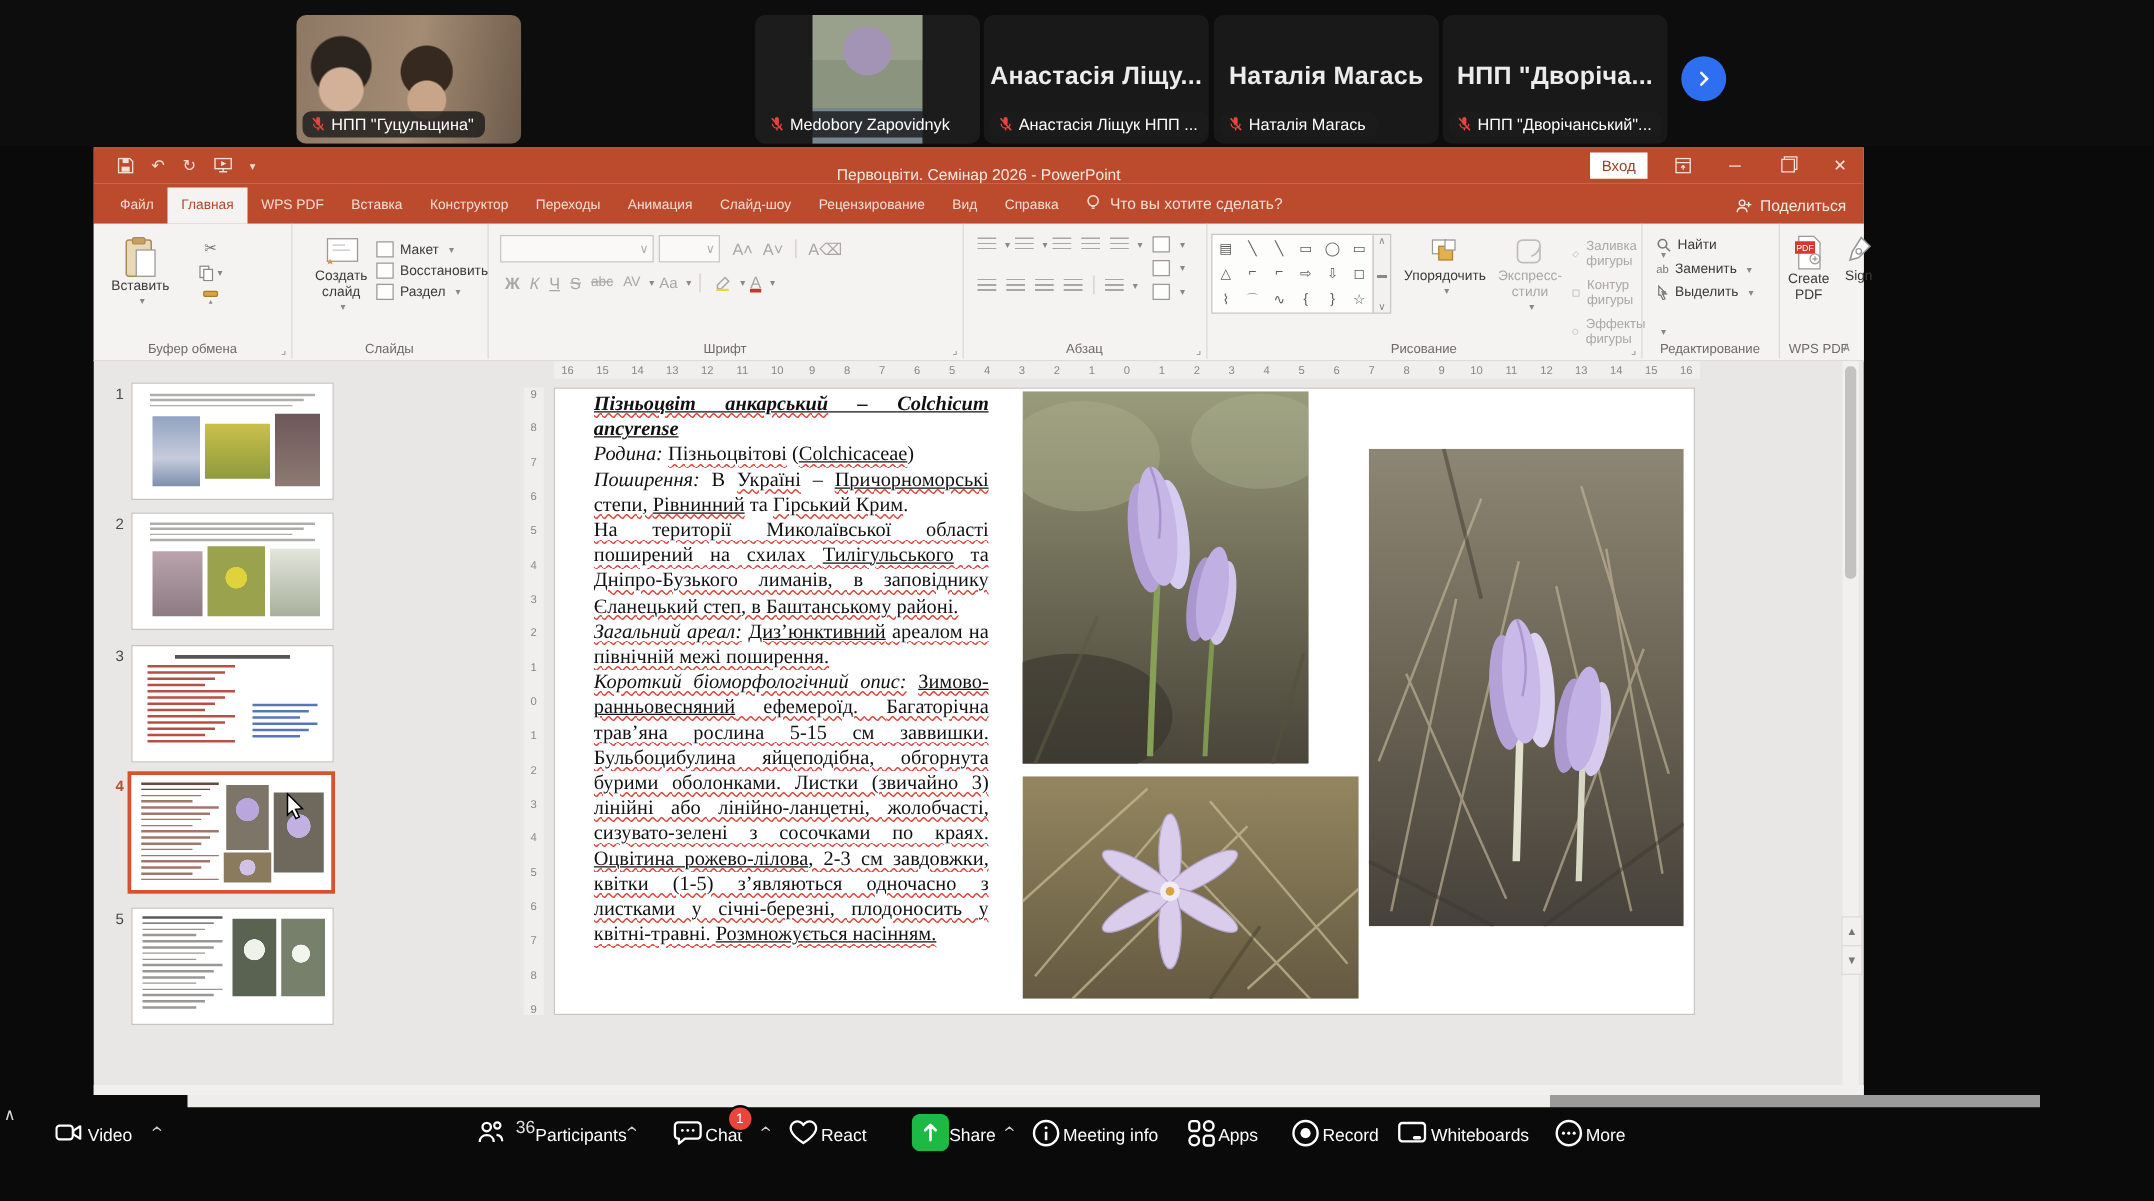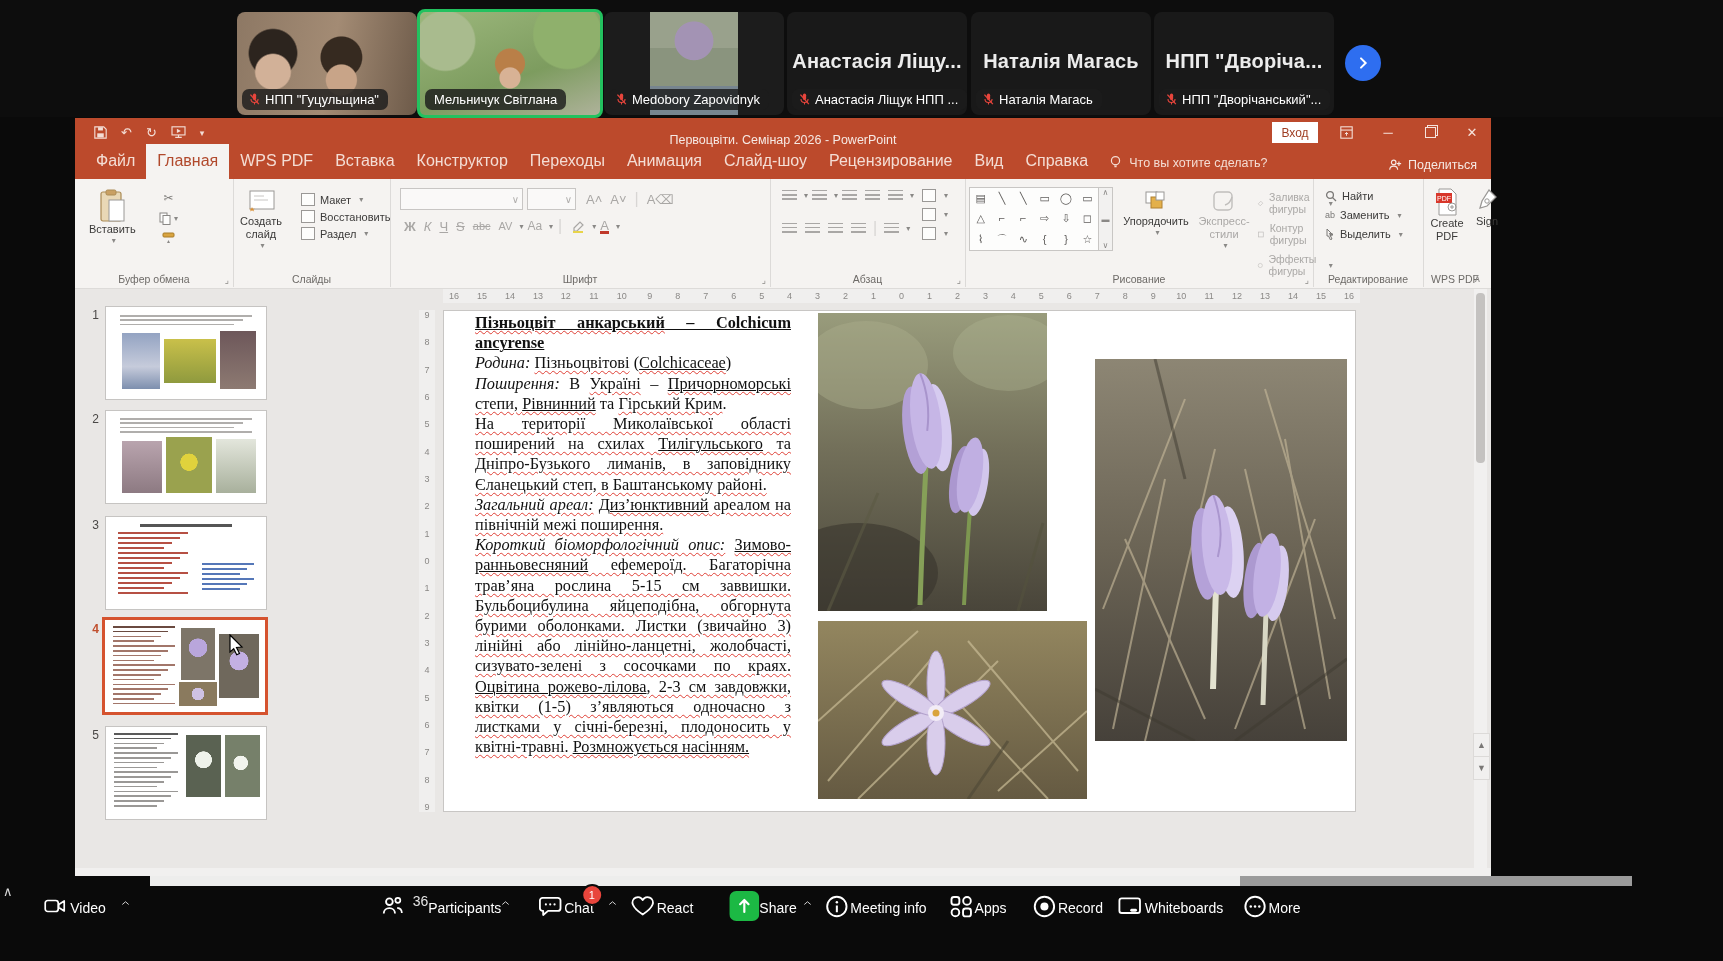--- a/index.html
+++ b/index.html
@@ -37,21 +37,21 @@
   #ppt-titlebar{position:absolute;left:0;top:0;width:100%;height:29px;background:#bc4a2c;color:#f6e9e4;font-size:12.5px;}
   .qat{position:absolute;top:0;height:29px;display:flex;align-items:center;color:#f3ddd5;}
   .qat span{margin:0 7px;font-size:13px;}
   #ppt-title{position:absolute;left:0;right:0;top:0;height:29px;display:flex;align-items:flex-end;justify-content:center;pointer-events:none;}
   #signin-btn{position:absolute;left:1197px;top:4px;width:46px;height:21px;background:#fff;color:#9e3d22;
     font-size:12px;border:none;display:flex;align-items:center;justify-content:center;cursor:pointer;}
   .wctl{position:absolute;top:0;width:34px;height:29px;display:flex;align-items:center;justify-content:center;color:#f6e3dc;font-size:13px;}
   #restore-box{width:9px;height:9px;border:1px solid #f6e3dc;box-shadow:2px -2px 0 -1px #bc4a2c,2px -2px 0 0 #f6e3dc;}
   
   #ppt-menubar{position:absolute;left:0;top:29px;width:100%;height:32px;background:#bc4a2c;display:flex;align-items:flex-end;}
-  .tab{color:#f4ddd4;font-size:16px;padding:8px 11px 9px;cursor:pointer;}
+  .tab{color:#f4ddd4;font-size:11px;padding:8px 11px 9px;cursor:pointer;}
   .tab.active{background:#f5f3f1;color:#b1492c;font-weight:400;}
   #tellme{display:flex;align-items:center;gap:7px;color:#f4ddd4;font-size:12.5px;padding:8px 10px 9px;}
   #ppt-share{position:absolute;right:14px;bottom:7px;display:flex;align-items:center;gap:6px;color:#f6e9e4;font-size:12.5px;cursor:pointer;}
   
   #ribbon{position:absolute;left:0;top:61px;width:100%;height:109px;background:#f5f3f1;border-bottom:1px solid #dddbd9;color:#3b3a39;}
   .rgroup{position:absolute;top:0;height:108px;border-right:1px solid #dcdad8;}
   .glabel{position:absolute;left:0;right:0;bottom:2px;text-align:center;font-size:10.5px;color:#6d6a67;}
   .dlg{position:absolute;right:4px;bottom:0;font-size:9px;color:#8a8886;}
   .bigbtn{position:absolute;display:flex;flex-direction:column;align-items:center;font-size:11px;color:#3b3a39;cursor:pointer;text-align:center;line-height:1.2;}
   .mbtn{display:inline-flex;align-items:center;justify-content:center;color:#7a7876;font-size:12px;cursor:pointer;}
@@ -82,21 +82,21 @@
   #pptsb{position:absolute;left:1399px;top:171px;width:13px;height:579px;background:#f1f0ef;}
   #pptsb .sbthumb{position:absolute;left:2px;top:4px;width:9px;height:170px;background:#c4c2c0;border-radius:4px;}
   .sbarrow{position:absolute;left:1398px;width:15px;height:22px;display:flex;align-items:center;justify-content:center;
     font-size:9px;color:#7a7876;background:#f1f0ef;border:1px solid #dcdad8;cursor:pointer;}
   #ppt-bottom-strip{position:absolute;left:0;top:750px;width:1416px;height:8px;background:#f1f0ef;}
   
   #slide{position:absolute;left:368px;top:192px;width:913px;height:502px;background:#fff;border:1px solid #c8c6c4;box-sizing:border-box;}
   #slide-text{position:absolute;left:31px;top:2px;width:316px;height:496px;overflow:hidden;
     font-family:"Liberation Serif","DejaVu Serif",serif;font-size:16.3px;line-height:1.24;color:#111;}
   .para{text-align:justify;margin:0;}
-  .sb{font-weight:700;} .si{font-style:italic;}
+  .sb{font-weight:700;font-style:italic;} .si{font-style:italic;}
   .su{text-decoration-line:underline;text-decoration-thickness:1px;}
   .sw{text-decoration-line:underline;text-decoration-style:wavy;text-decoration-color:#df4036;text-decoration-thickness:1px;text-underline-offset:2px;}
   .photo{position:absolute;}
   
   #ztoolbar{position:absolute;left:0;top:886px;width:1723px;height:75px;background:#0a0a0a;}
   .zbtn{position:absolute;top:4px;transform:translateX(-50%);display:flex;flex-direction:row;align-items:center;color:#fff;cursor:pointer;}
   .zbtn .ic{height:32px;display:flex;align-items:center;}
   .zbtn .lbl{font-size:14px;margin-top:3px;white-space:nowrap;}
   .zcount{font-size:14px;color:#e4e4e4;margin-left:6px;transform:translateY(-5px);}
   .zcaret{position:absolute;top:12px;color:#cfcfcf;cursor:pointer;}
@@ -118,25 +118,20 @@
         <div class="pill">
           <svg width="13" height="13" viewBox="0 0 24 24">
             <path d="M9 4a3 3 0 0 1 6 0v6a3 3 0 0 1-6 0z" fill="#e8453c"></path>
             <path d="M5.5 11a6.5 6.5 0 0 0 13 0" fill="none" stroke="#e8453c" stroke-width="2"></path>
             <path d="M12 17.5V21" stroke="#e8453c" stroke-width="2"></path>
             <path d="M4.5 3L20 20.5" stroke="#e8453c" stroke-width="2.4"></path>
           </svg>
           <span>НПП "Гуцульщина"</span>
         </div>
       </div>
-      <div class="tile active tile-v2" style="left: 420px;">
-        <div class="pill nomic">
-          <span>Мельничук Світлана</span>
-        </div>
-      </div>
       <div class="tile" style="left: 604px;">
         <div class="tile3-img"></div>
         <div class="pill">
           <svg width="13" height="13" viewBox="0 0 24 24">
             <path d="M9 4a3 3 0 0 1 6 0v6a3 3 0 0 1-6 0z" fill="#e8453c"></path>
             <path d="M5.5 11a6.5 6.5 0 0 0 13 0" fill="none" stroke="#e8453c" stroke-width="2"></path>
             <path d="M12 17.5V21" stroke="#e8453c" stroke-width="2"></path>
             <path d="M4.5 3L20 20.5" stroke="#e8453c" stroke-width="2.4"></path>
           </svg>
           <span>Medobory Zapovidnyk</span>
@@ -281,21 +276,21 @@
               <svg width="13" height="12" viewBox="0 0 13 12">
                 <rect x="1" y="1" width="11" height="4" rx="1" fill="#d9a440" stroke="#a97c28"></rect>
                 <path d="M6.5 5v3l-1.5 3h3l-1.5-3z" fill="#8a8886"></path>
               </svg>
             </span>
         </div>
         <div class="glabel"><span>Буфер обмена</span><span class="dlg">⌟</span></div>
       </div>
 
       <div class="rgroup" style="left:158px;width:157px">
-        <div class="bigbtn" style="left:0;top:10px;width:56px">
+        <div class="bigbtn" style="left:12px;top:10px;width:56px">
           <svg width="30" height="26" viewBox="0 0 30 26">
               <rect x="4" y="2" width="24" height="18" fill="#fff" stroke="#9a9896"></rect>
               <path d="M8 7h10M8 11h14" stroke="#c8c6c4"></path>
               <path d="M6 18l2.2 4.5L3 19.7h6L4 22.5z" fill="#d98f35"></path>
             </svg>
           <span>Создать слайд</span>
             <span class="caret">▾</span>
         </div>
         <div class="stack" style="left:68px;top:14px">
           <span class="srow">

